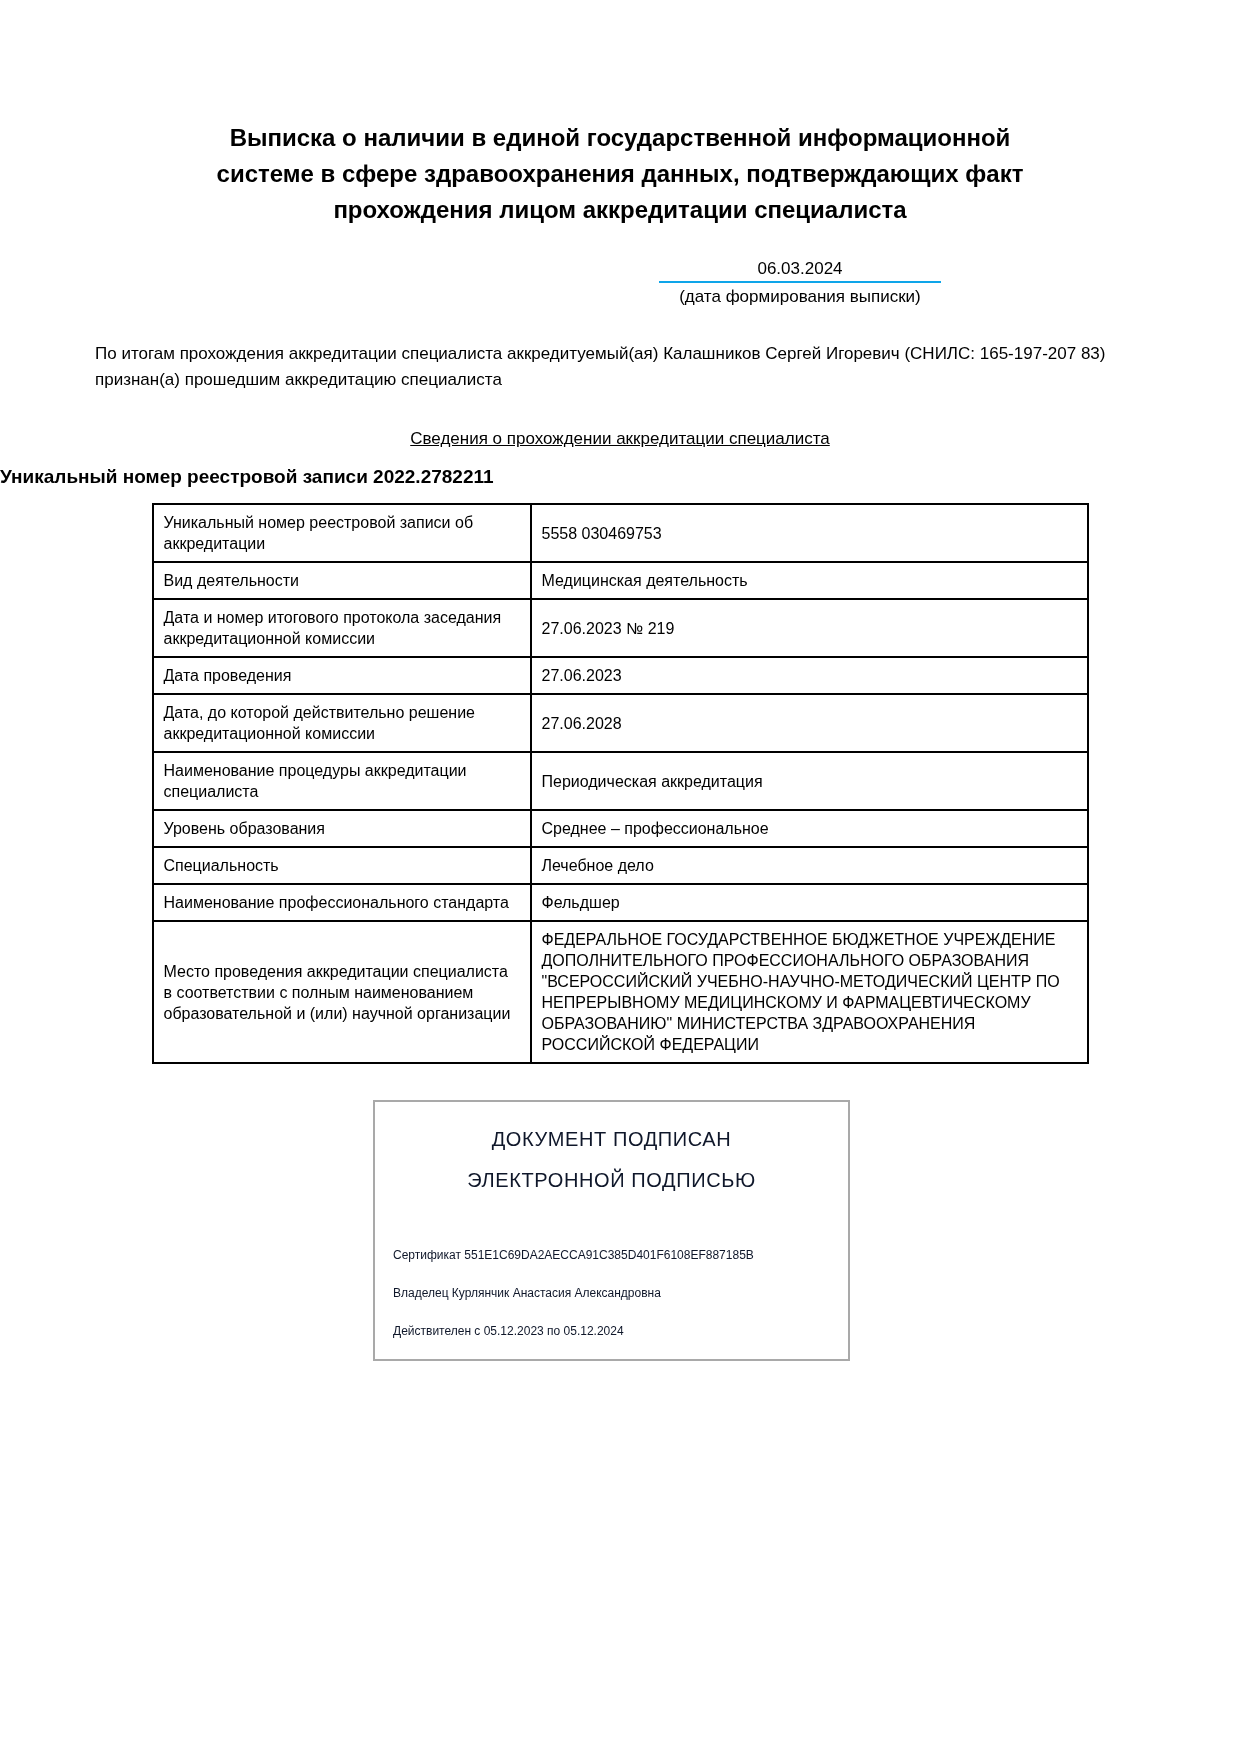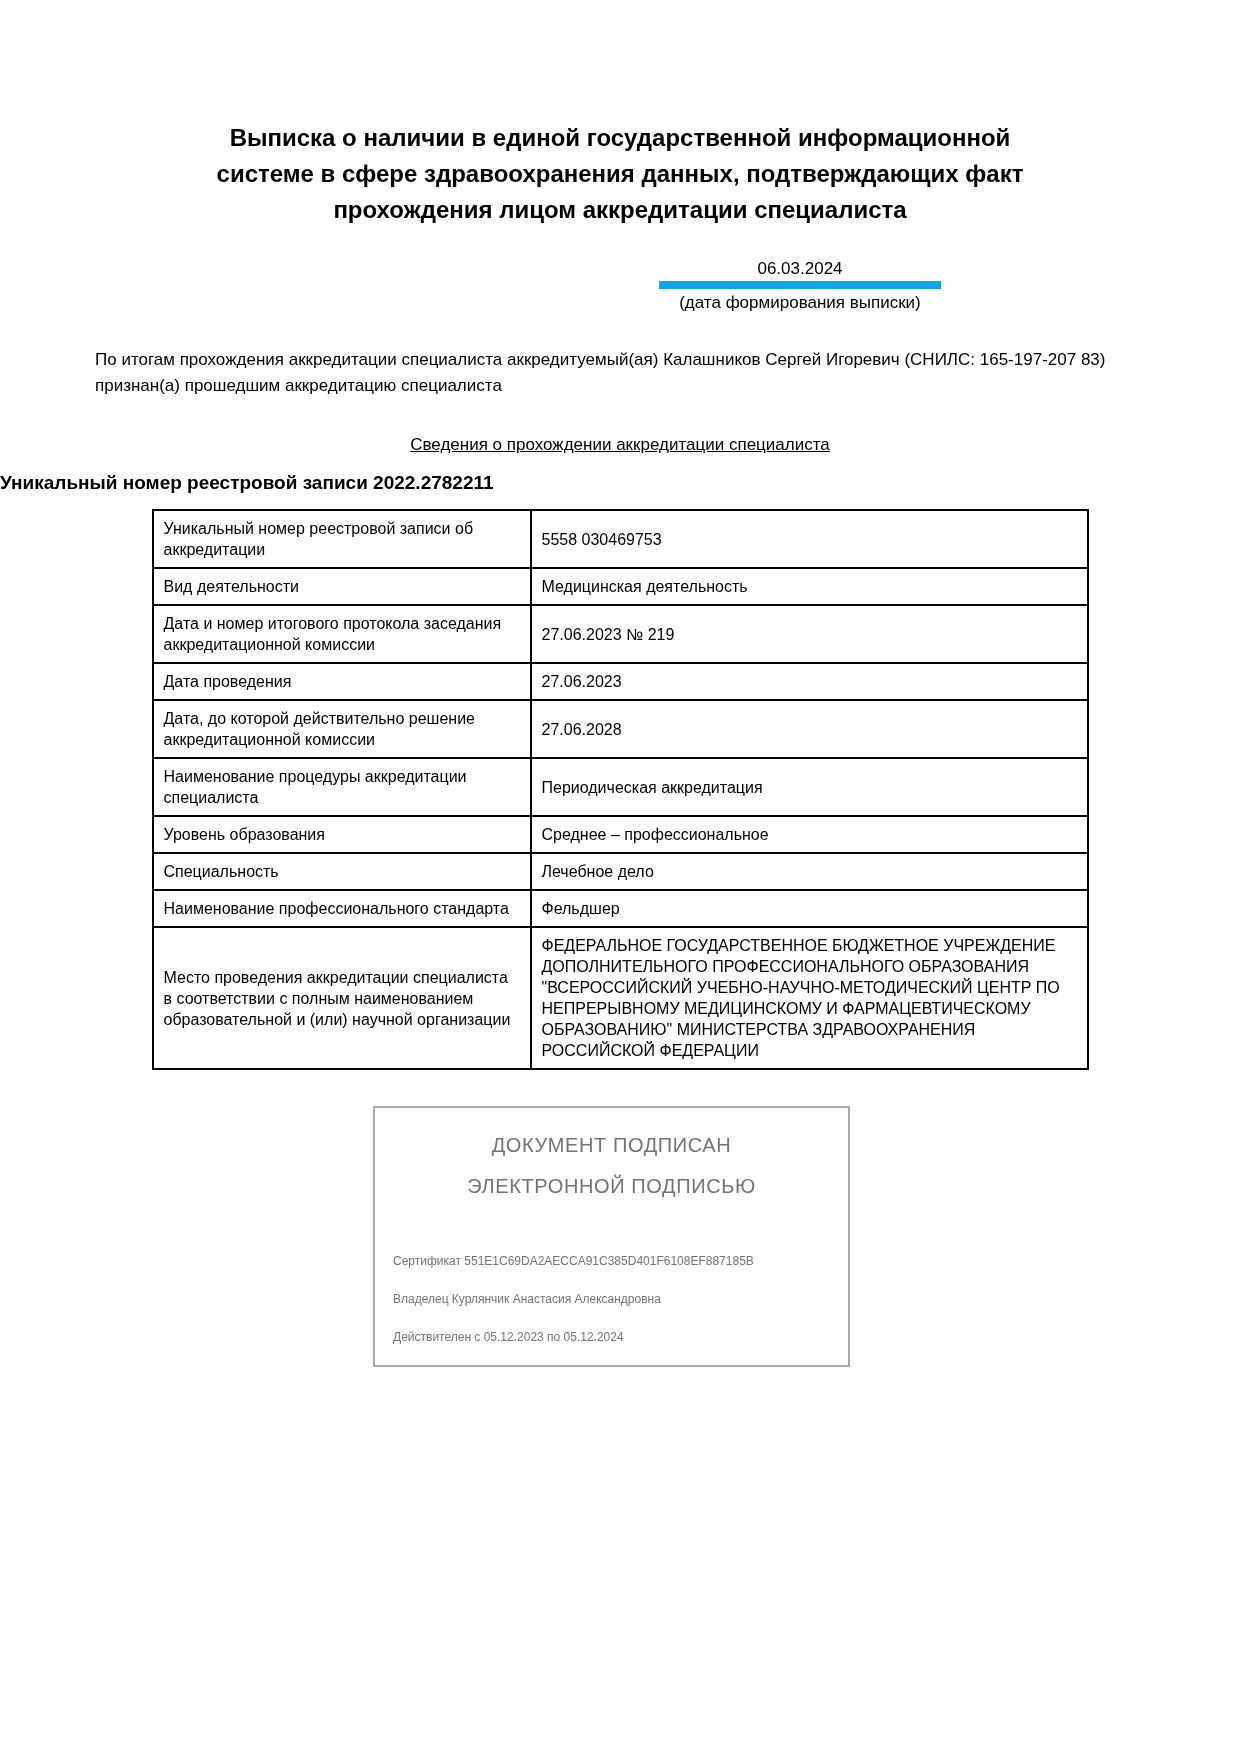--- a/index.html
+++ b/index.html
@@ -22,21 +22,21 @@
   .date-block {
     width: 282px;
     margin: 30px 0 0 659px;
     text-align: center;
     font-size: 17px;
     line-height: 22px;
   }
   .date-value {
     display: block;
     padding-bottom: 1px;
-    border-bottom: 8px solid #0ea5e9;
+    border-bottom: 2px solid #0ea5e9;
   }
   .date-caption { display: block; padding-top: 3px; }
   .intro {
     margin-top: 33px;
     padding: 0 95px;
     text-align: left;
     font-size: 17px;
     line-height: 26px;
   }
   .section-heading {
@@ -64,21 +64,21 @@
     vertical-align: middle;
     word-wrap: break-word;
   }
   td.cell-label { width: 356px; margin-left: 36px; }
   .sig-box {
     width: 477px;
     margin: 36px 0 0 373px;
     border: 2px solid #a9a9a9;
     box-sizing: border-box;
     padding: 24px 18px 18px 18px;
-    color: #737373;
+    color: #0f172a;
   }
   .sig-heading-line {
     text-align: center;
     font-size: 20px;
     line-height: 26px;
     letter-spacing: 0.6px;
   }
   .sig-heading-line + .sig-heading-line { margin-top: 15px; }
   .sig-details { margin-top: 52px; font-size: 12px; line-height: 20px; }
   .sig-details div + div { margin-top: 18px; }

